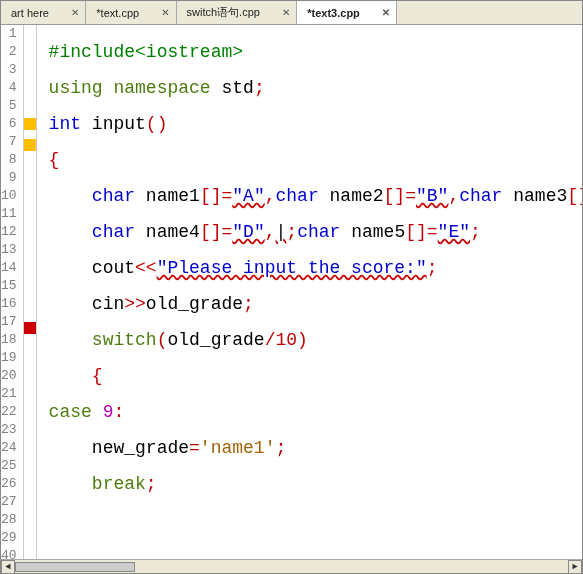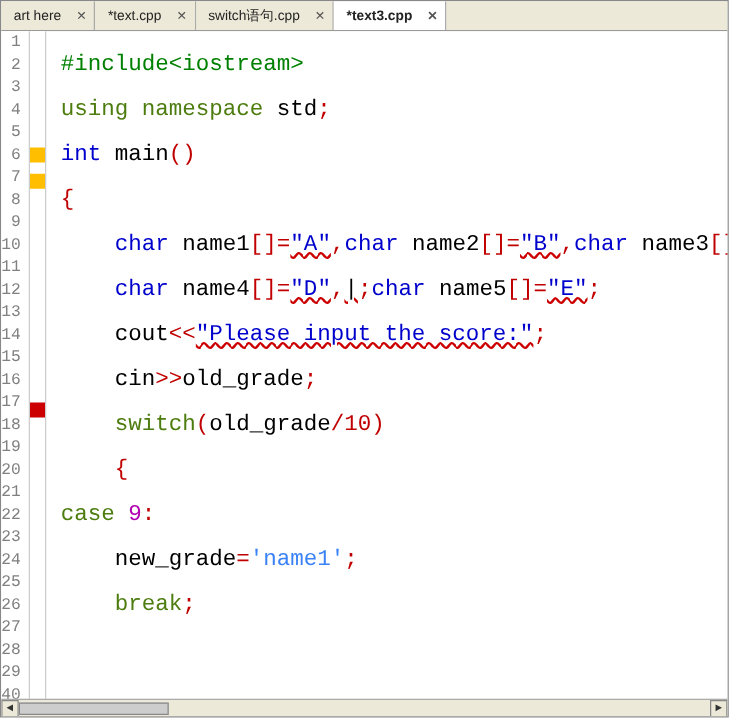--- a/index.html
+++ b/index.html
@@ -20,21 +20,21 @@
   }
   .tab {
     display: flex;
     align-items: center;
     padding: 0 6px 0 10px;
     border-right: 1px solid #aaa;
     background: #ece9d8;
     font-family: Tahoma, Arial, sans-serif;
     font-size: 11px;
     color: #222;
-    gap: 12px;
+    gap: 22px;
   }
   .tab.active {
     background: #fff;
     font-weight: bold;
     text-align: right;
   }
   .tab .close {
     font-family: Arial;
     color: #555;
     font-size: 10px;
@@ -75,21 +75,21 @@
     flex: 1;
     padding-left: 12px;
     line-height: 18px;
     font-size: 18px;
     color: #000;
     white-space: pre;
   }
   .line { height: 18px; }
   .kw { color: #4d7c0f; }
   .ty { color: #0000cc; margin-top: 28px; }
-  .str { color: #3b82f6; margin-top: 40px; }
+  .str { color: #a16207; margin-top: 40px; }
   .num { color: #b000b0; }
   .inc { color: #008000; }
   .op { color: #c00000; }
   .err { text-decoration: underline wavy #c00; }
   .err2 { text-decoration: underline wavy #c00; color: #0000cc; }
   .hscroll {
     height: 14px;
     background: #ece9d8;
     border-top: 1px solid #aaa;
     position: relative;
@@ -209,21 +209,21 @@
       <div class="line"></div>
       <div class="line"></div>
     <div class="line"></div>
       <div class="line"></div>
       <div class="line"></div>
   </div>
   <div class="margin-bar"></div>
   <div class="code">
 <div class="line"><span class="inc">#include</span><span class="inc">&lt;iostream&gt;</span></div>
 <div class="line"><span class="kw">using</span> <span class="kw">namespace</span> <span>std</span><span class="op">;</span></div>
-<div class="line"><span class="ty">int</span> <span>main</span><span class="op">(</span><span class="op">)</span></div>
+<div class="line"><span class="ty">int</span> <span>input</span><span class="op">(</span><span class="op">)</span></div>
 <div class="line"><span class="op">{</span></div>
 <div class="line">    <span class="ty">char</span> <span>name1</span><span class="op">[]</span><span class="op">=</span><span class="err2">"A"</span><span class="op">,</span><span class="ty">char</span> <span>name2</span><span class="op">[]</span><span class="op">=</span><span class="err2">"B"</span><span class="op">,</span><span class="ty">char</span> <span>name3</span><span class="op">[]</span><span class="op">=</span><span class="err2">"C"</span><span class="op">;</span></div>
 <div class="line">    <span class="ty">char</span> <span>name4</span><span class="op">[]</span><span class="op">=</span><span class="err2">"D"</span><span class="op">,</span><span class="err">|</span><span class="op">;</span><span class="ty">char</span> <span>name5</span><span class="op">[]</span><span class="op">=</span><span class="err2">"E"</span><span class="op">;</span></div>
 <div class="line">    <span>cout</span><span class="op">&lt;&lt;</span><span class="err2">"Please input the score:"</span><span class="op">;</span></div>
 <div class="line">    <span>cin</span><span class="op">&gt;&gt;</span><span>old_grade</span><span class="op">;</span></div>
 <div class="line">    <span class="kw">switch</span><span class="op">(</span><span>old_grade</span><span class="op">/10</span><span class="op">)</span></div>
 <div class="line">    <span class="op">{</span></div>
 <div class="line"><span class="kw">case</span> <span class="num">9</span><span class="op">:</span></div>
 <div class="line">    <span>new_grade</span><span class="op">=</span><span class="str">'name1'</span><span class="op">;</span></div>
 <div class="line">    <span class="kw">break</span><span class="op">;</span></div>

